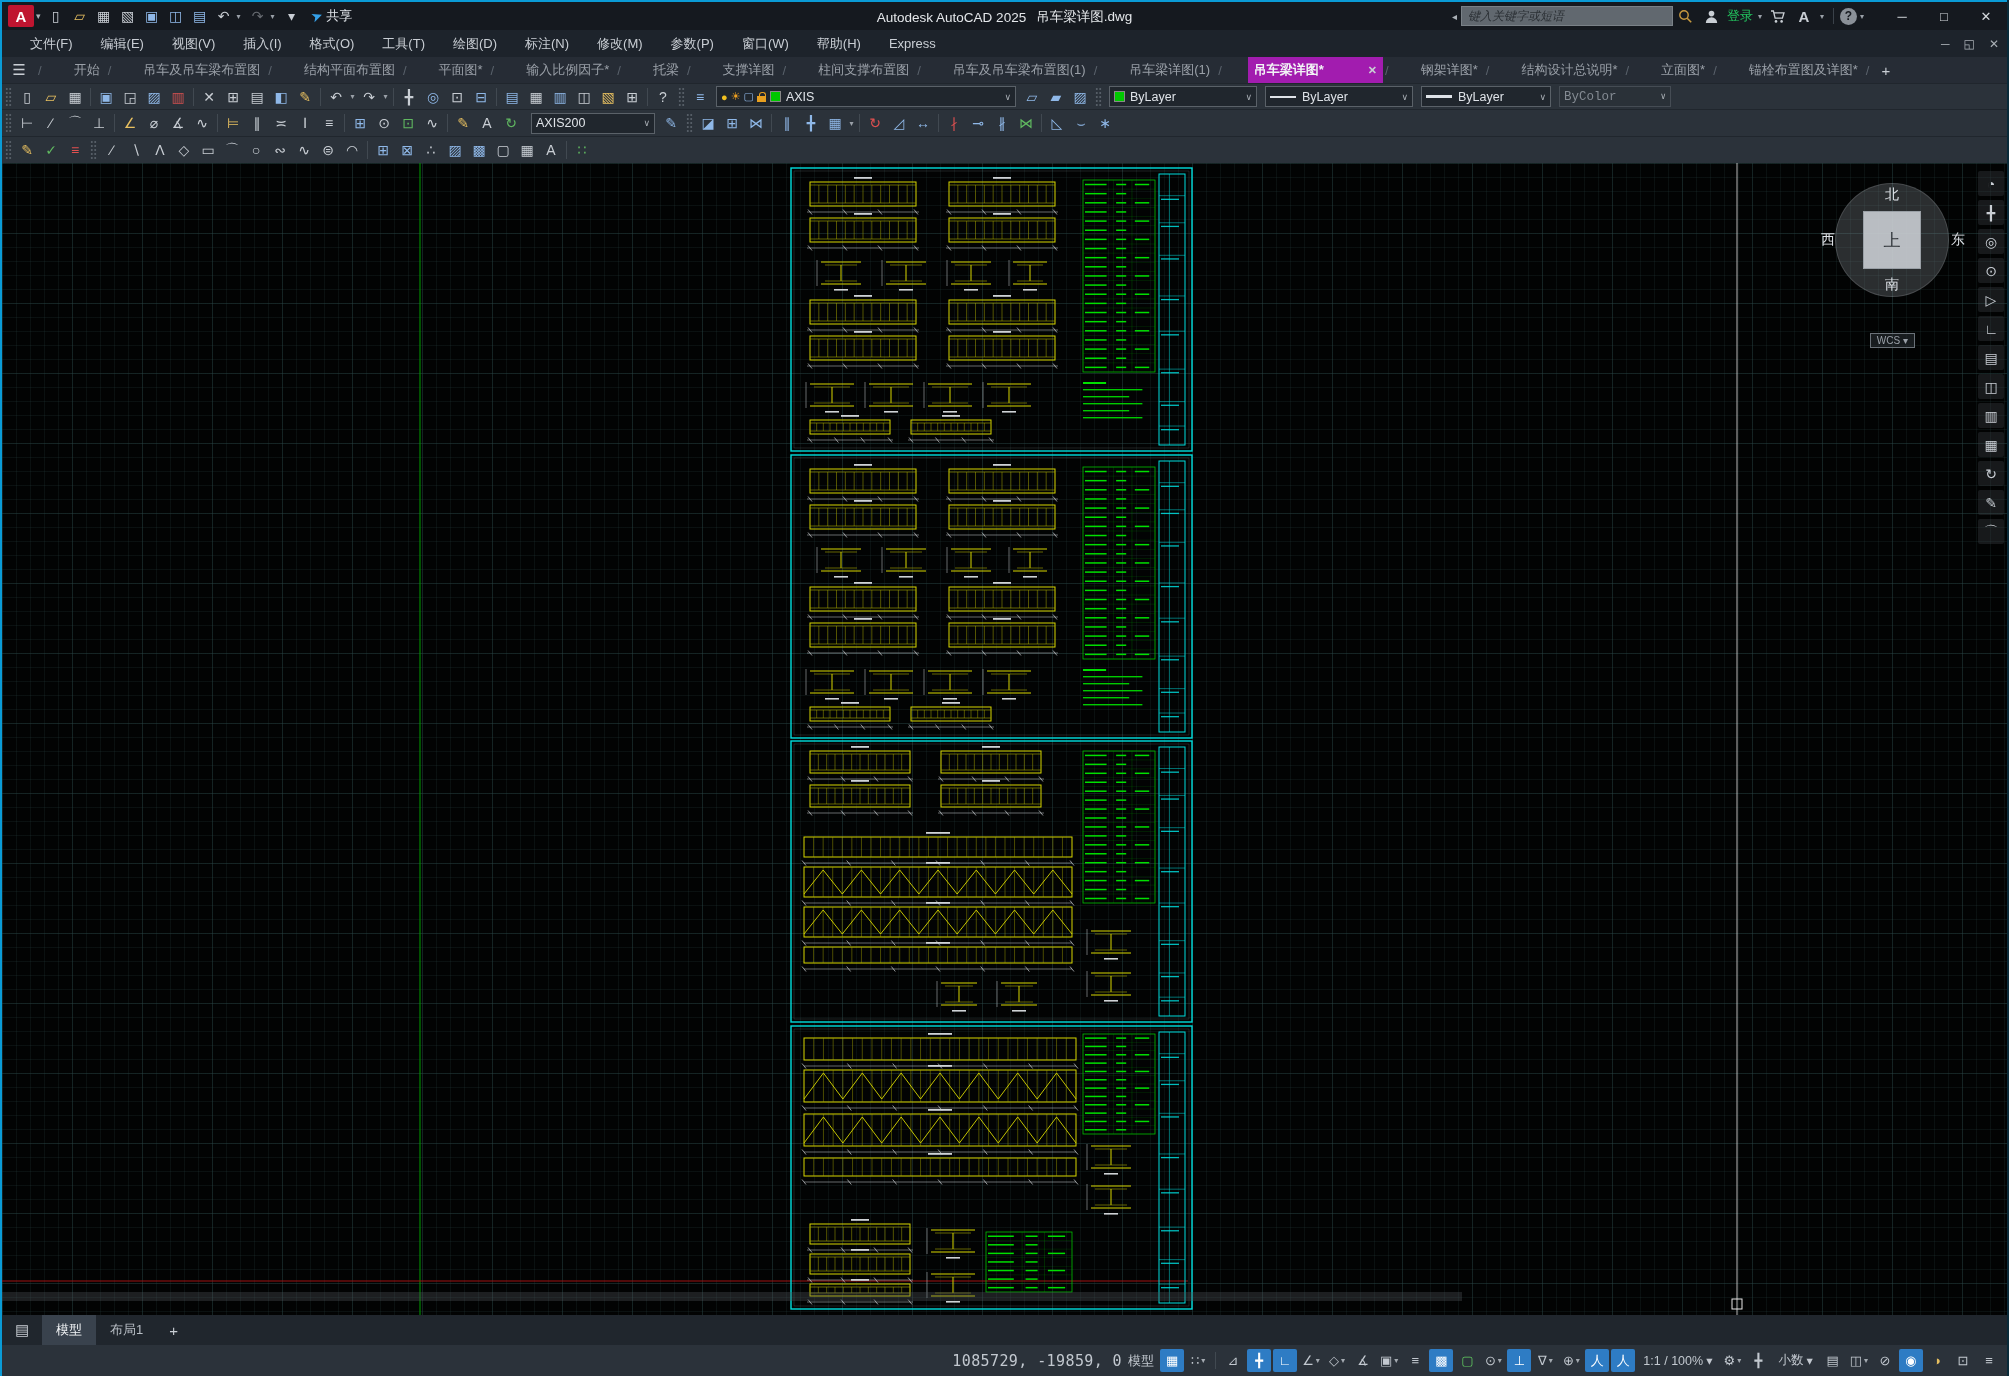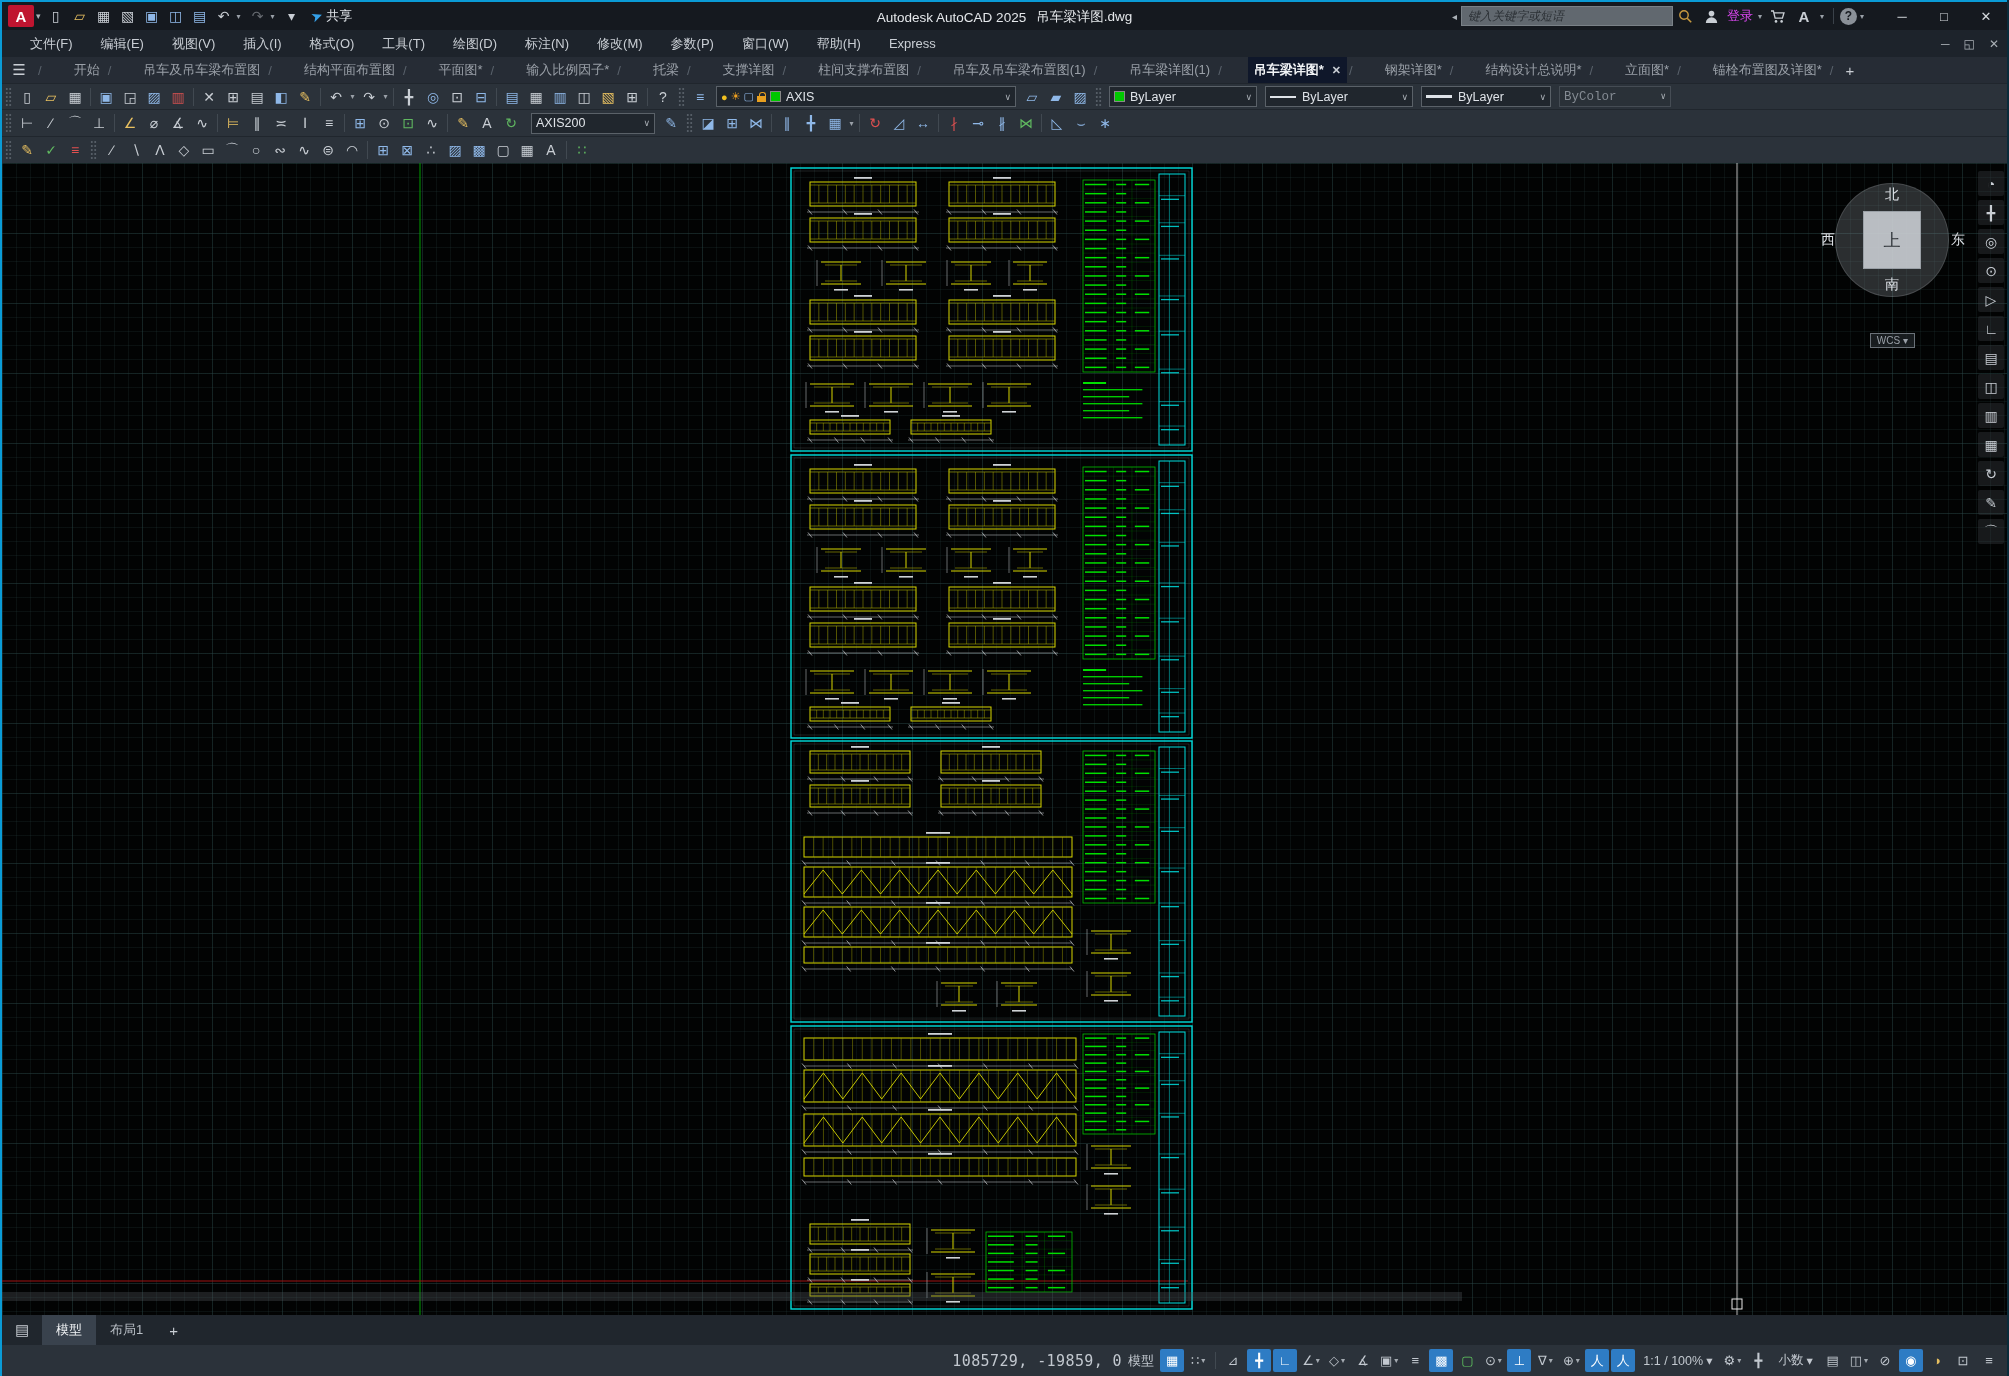--- a/index.html
+++ b/index.html
@@ -24,41 +24,41 @@
   .title-center { position:absolute; left:50%; transform:translateX(-50%); top:0; height:30px;
     display:flex; align-items:center; gap:10px; color:#e4e7ea; font-size:13.5px; white-space:nowrap;}
   .title-right { margin-left:auto; display:flex; align-items:center; height:100%; }
   .search-wrap { display:flex; align-items:center; gap:4px; }
   .search-collapse { color:#aab0b6; font-size:10px; }
   .search-input { width:212px; height:20px; background:#61686f; border:1px solid #7a8187;
     color:#23272b; font-style:italic; font-size:12px; padding:0 6px; }
   .search-input::placeholder { color:#2b3035; font-style:italic; }
   .tico { width:26px; height:24px; display:flex; align-items:center; justify-content:center; color:#c9ced4; }
   .tico svg { display:block; }
-  .signin { color:#d946ef; font-size:13px; margin:0 2px; }
+  .signin { color:#22c55e; font-size:13px; margin:0 2px; }
   .mini-caret { font-size:8px; color:#9aa0a8; margin:0 3px; }
   .vbar { width:1px; height:16px; background:#3a4149; margin:0 6px; }
   .helpcirc { width:17px; height:17px; border-radius:50%; background:#8a9098; color:#15191f;
     font-size:12px; font-weight:bold; display:flex; align-items:center; justify-content:center;}
   .winbtns { display:flex; margin-left:14px; }
   .winbtn { width:42px; height:28px; display:flex; align-items:center; justify-content:center;
     color:#d5d9dd; font-size:13px; }
 
   
   .menubar { height:27px; background:#1d232b; display:flex; align-items:center; color:#c9ced4;
     font-size:13px; padding-left:14px; position:relative; }
   .menu-item { padding:0 14px; height:100%; display:flex; align-items:center; }
   .doc-controls { position:absolute; right:8px; display:flex; gap:14px; color:#aab0b6; font-size:12px;}
 
   
   .filetabs { height:26px; background:#262c35; display:flex; align-items:center; color:#9aa0a8;
     font-size:13px; }
   .ft-menu { width:34px; display:flex; align-items:center; justify-content:center; color:#c9ced4; font-size:15px;}
   .ftab { display:flex; align-items:center; padding:0 6px; height:100%; white-space:nowrap;margin-left:24px; }
-  .ftab.active { background:#0f172a; color:#f2f4f6; font-weight:bold; }
+  .ftab.active { background:#a21caf; color:#f2f4f6; font-weight:bold;gap:36px; }
   .ftab .closex { margin-left:8px; font-size:11px; color:#c9ced4; }
   .ft-slash { color:#5a626c; padding:0 2px; font-size:13px; }
   .ft-add { padding:0 10px; color:#c9ced4; font-size:15px; }
 
   
   .toolbar { background:#2b323a; display:flex; align-items:center; border-top:1px solid #20262d; }
   .toolbar.r1 { height:26px; } .toolbar.r2 { height:27px; } .toolbar.r3 { height:27px; }
   .grip { width:7px; height:20px; margin:0 3px;
     background-image:radial-gradient(circle, #555d66 1px, transparent 1.2px);
     background-size:3.5px 4px; }

